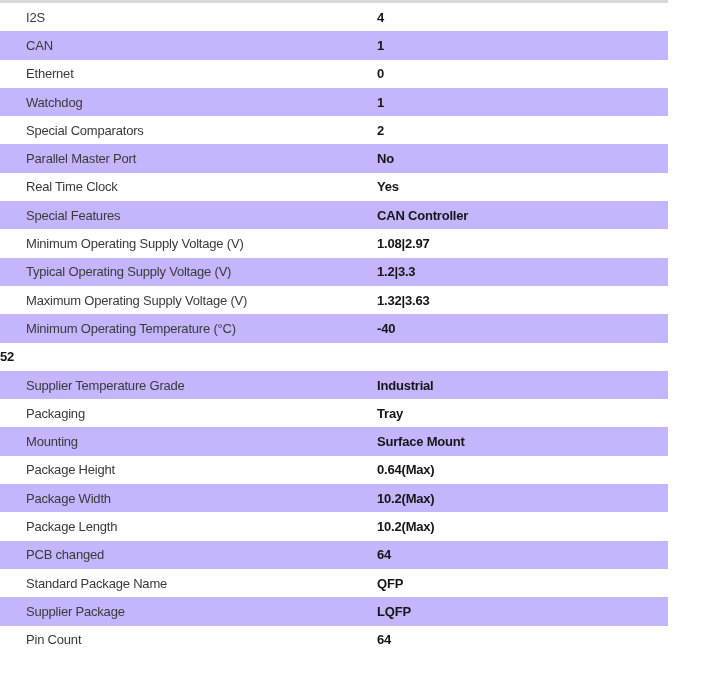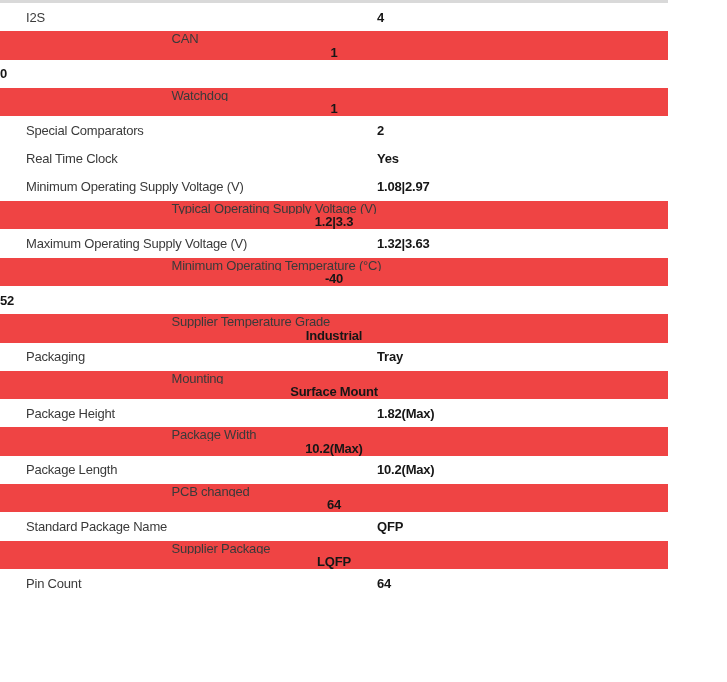--- a/index.html
+++ b/index.html
@@ -21,22 +21,21 @@
     background: #d9d9d9;
   }
   .row {
     height: 28.3px;
     display: flex;
     align-items: center;
     font-size: 13px;
     background: #ffffff;
   }
   .row.gray {
-    background: #ef4444;
-    flex-direction: column;
+    background: #c4b5fd;
   }
   .spec-label {
     box-sizing: border-box;
     width: 377px;
     padding-left: 26px;
     color: #3a3a3a;
     font-weight: 400;
     letter-spacing: -0.2px;
     white-space: nowrap;
     overflow: hidden;
@@ -58,39 +57,48 @@
     <span class="spec-label">I2S</span>
     <span class="spec-value">4</span>
   </div>
 
   <div class="row gray">
     <span class="spec-label">CAN</span>
     <span class="spec-value">1</span>
   </div>
 
   <div class="row">
+    <span class="spec-label">Ethernet</span>
     <span class="spec-value">0</span>
   </div>
 
   <div class="row gray">
     <span class="spec-label">Watchdog</span>
     <span class="spec-value">1</span>
   </div>
 
   <div class="row">
     <span class="spec-label">Special Comparators</span>
     <span class="spec-value">2</span>
   </div>
 
+  <div class="row gray">
+    <span class="spec-label">Parallel Master Port</span>
+    <span class="spec-value">No</span>
+  </div>
 
   <div class="row">
     <span class="spec-label">Real Time Clock</span>
     <span class="spec-value">Yes</span>
   </div>
 
+  <div class="row gray">
+    <span class="spec-label">Special Features</span>
+    <span class="spec-value">CAN Controller</span>
+  </div>
 
   <div class="row">
     <span class="spec-label">Minimum Operating Supply Voltage (V)</span>
     <span class="spec-value">1.08|2.97</span>
   </div>
 
   <div class="row gray">
     <span class="spec-label">Typical Operating Supply Voltage (V)</span>
     <span class="spec-value">1.2|3.3</span>
   </div>
@@ -119,21 +127,21 @@
     <span class="spec-value">Tray</span>
   </div>
 
   <div class="row gray">
     <span class="spec-label">Mounting</span>
     <span class="spec-value">Surface Mount</span>
   </div>
 
   <div class="row">
     <span class="spec-label">Package Height</span>
-    <span class="spec-value">1.82(Max)</span>
+    <span class="spec-value">0.64(Max)</span>
   </div>
 
   <div class="row gray">
     <span class="spec-label">Package Width</span>
     <span class="spec-value">10.2(Max)</span>
   </div>
 
   <div class="row">
     <span class="spec-label">Package Length</span>
     <span class="spec-value">10.2(Max)</span>

